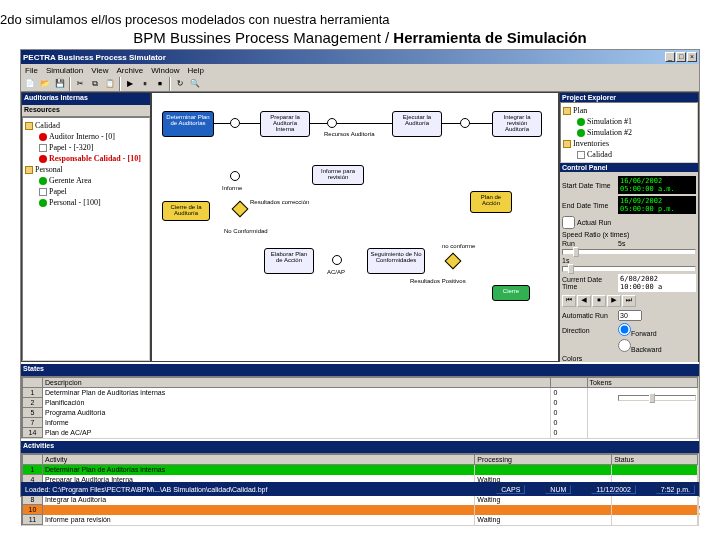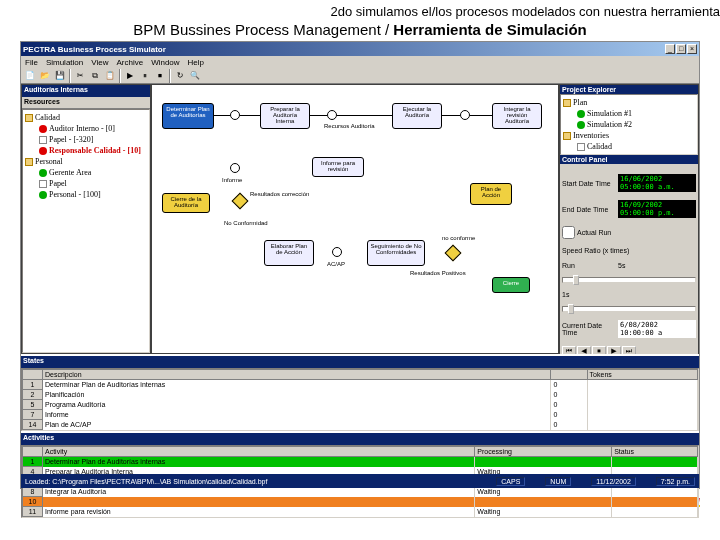--- a/index.html
+++ b/index.html
@@ -1,18 +1,18 @@
 <!DOCTYPE html>
 <html><head>
 <meta charset="utf-8">
 <style>
   * { box-sizing: border-box; margin: 0; padding: 0; }
   body { width: 720px; height: 540px; font-family: Arial, sans-serif; background: #fff; overflow: hidden; }
 
-  .title-line { text-align: right; font-size: 13px; padding: 4px 0 2px; margin-left: 48px; }
+  .title-line { text-align: left; font-size: 13px; padding: 12px 0 2px; }
   .subtitle-line { text-align: center; font-size: 15px; padding: 0 0 3px; }
   .subtitle-line .bold { font-weight: bold; }
 
   .screenshot { position: relative; width: 680px; height: 448px; margin: 0 auto; background: #d4d0c8; border: 1px solid #888; font-size: 8px; }
 
   .titlebar { height: 14px; background: linear-gradient(to right, #0a246a, #a6caf0); display: flex; align-items: center; justify-content: space-between; padding: 0 2px; color: #fff; }
   .titlebar .tt { font-size: 8px; font-weight: bold; }
   .titlebar .wbtns { display: flex; gap: 1px; }
   .titlebar .wbtn { width: 10px; height: 10px; background: #d4d0c8; border: 1px solid #fff; border-right-color: #404040; border-bottom-color: #404040; font-size: 7px; text-align: center; line-height: 8px; color: #000; }
 
@@ -43,21 +43,21 @@
   .process-box.yellow { background: #f0d040; }
   .process-box.green { background: #30b050; color: #fff; }
   .circ { position: absolute; width: 10px; height: 10px; border: 1px solid #000; border-radius: 50%; background: #fff; }
   .diamond { position: absolute; width: 12px; height: 12px; border: 1px solid #000; background: #f0d040; transform: rotate(45deg); }
   .lbl { position: absolute; font-size: 6px; }
   .line { position: absolute; background: #000; }
 
   .right-panel { width: 140px; background: #d4d0c8; border: 1px solid #404040; display: flex; flex-direction: column; }
   .proj-tree { background: #fff; border: 1px inset #d4d0c8; height: 70px; padding: 2px; font-size: 8px; }
   .ctrl-panel { flex: 1; background: #d4d0c8; padding: 2px; font-size: 7px; }
-  .ctrl-row { display: flex; align-items: center; gap: 2px; margin: 8px 0; }
+  .ctrl-row { display: flex; align-items: center; gap: 2px; margin: 2px 0; }
   .ctrl-row .lab { width: 54px; }
   .ctrl-row .val { flex: 1; background: #000; color: #0f0; padding: 1px 2px; font-family: monospace; font-size: 7px; }
   .slider { flex: 1; height: 6px; background: #fff; border: 1px inset #d4d0c8; position: relative; }
   .slider .thumb { position: absolute; width: 6px; height: 10px; background: #d4d0c8; border: 1px outset #fff; top: -3px; left: 10px; }
   .vcr { display: flex; gap: 1px; margin: 3px 0; }
   .vcr .vbtn { width: 14px; height: 12px; background: #d4d0c8; border: 1px outset #fff; font-size: 7px; text-align: center; }
   .colors { display: flex; flex-direction: column; gap: 1px; margin-top: 4px; }
   .colors .crow { display: flex; align-items: center; gap: 3px; }
   .colors .swatch { width: 30px; height: 8px; border: 1px inset #d4d0c8; }
 

